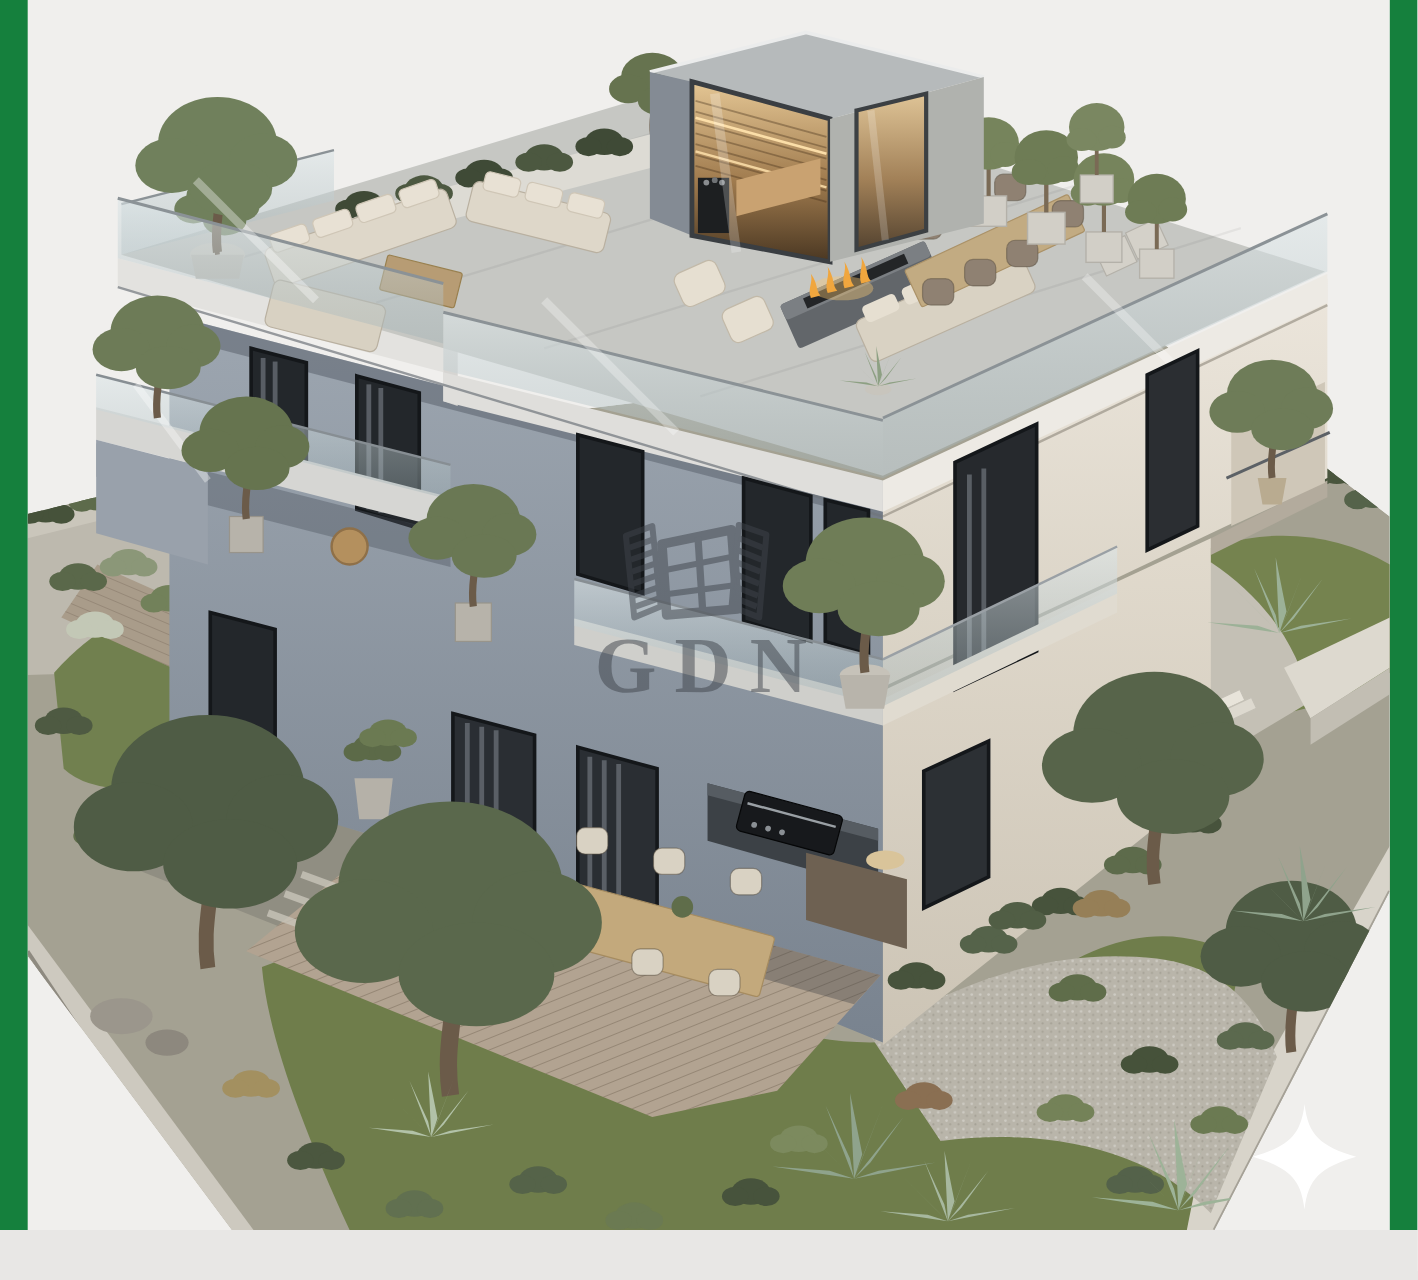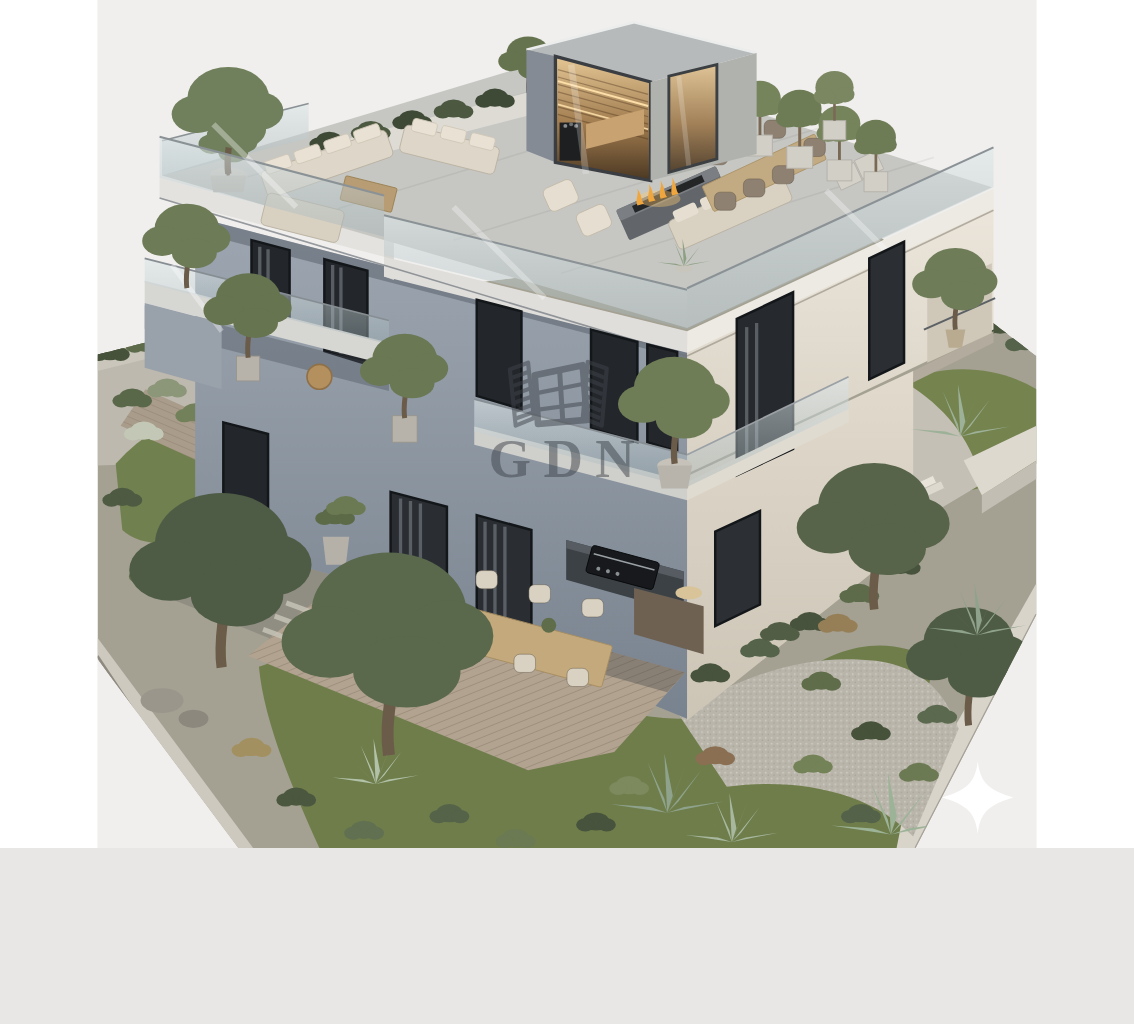--- a/index.html
+++ b/index.html
@@ -1,17 +1,17 @@
 <!DOCTYPE html>
 <html><head>
 <meta charset="utf-8">
 <style>
   html,body{margin:0;padding:0;background:#e8e7e5;}
-  .stage{position:relative;width:1134px;height:848px;margin:0 auto;overflow:hidden;
-         background:#ffffff;font-family:"Liberation Sans",sans-serif;text-align:right;}
+  .stage{position:relative;width:1134px;height:984px;margin:0 auto;overflow:hidden;
+         background:#15803d;font-family:"Liberation Sans",sans-serif;text-align:right;}
   .stage svg{display:block;width:100%;height:100%;}
   .wm-text{font-family:"Liberation Serif","DejaVu Serif",serif;font-weight:700;
            letter-spacing:15px;font-size:66px;}
 </style>
 </head>
 <body>
 
 <div class="stage">
 <svg viewBox="0 0 1134 1024" xmlns="http://www.w3.org/2000/svg">
   <defs>

